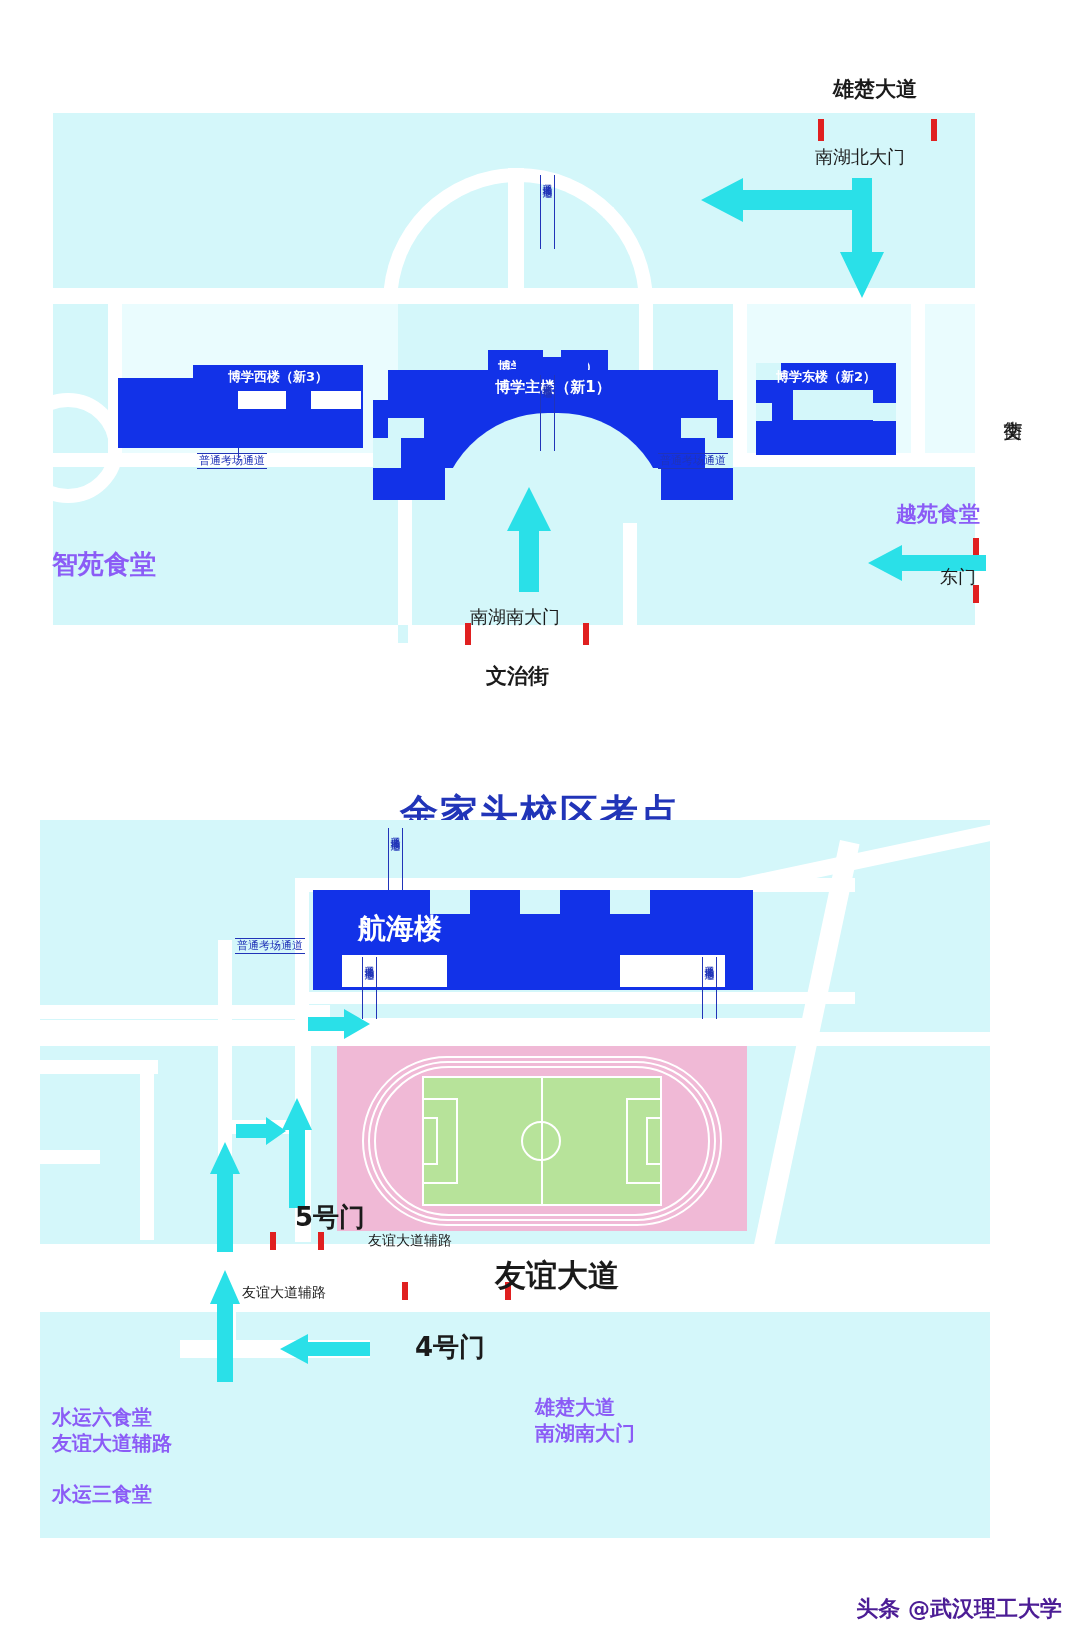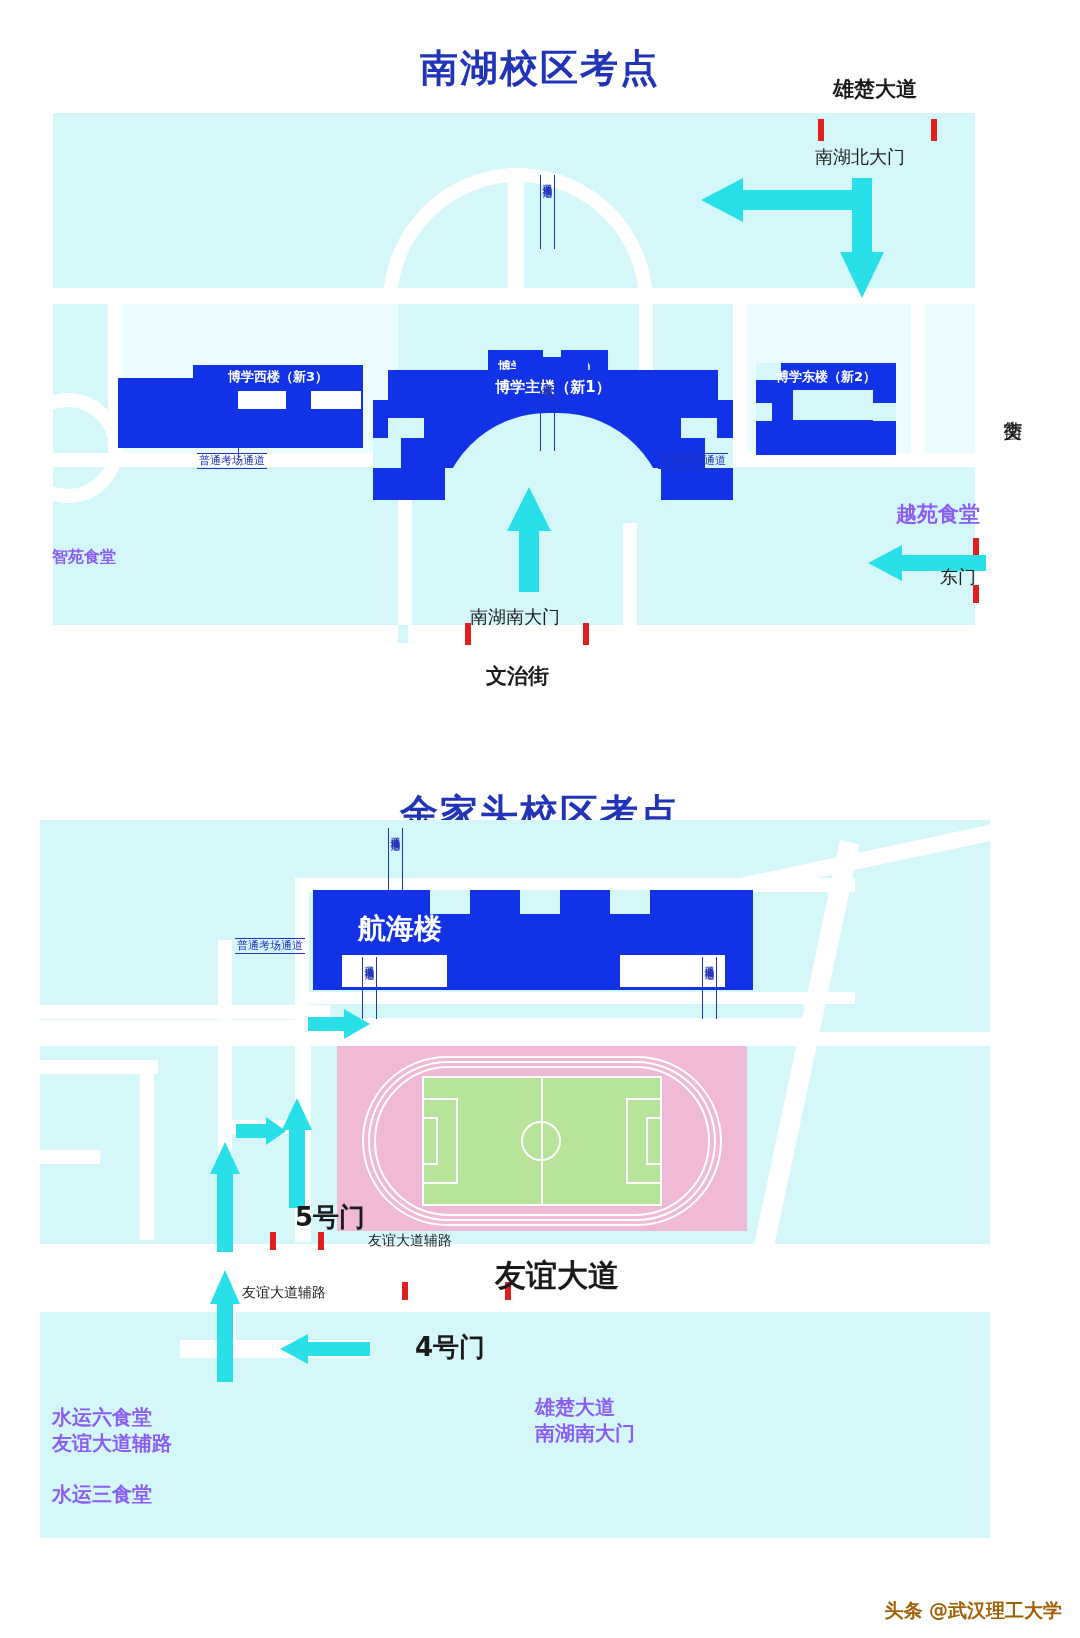--- a/index.html
+++ b/index.html
@@ -103,32 +103,31 @@
     border-radius: 999px;
   }
   .pitch { position: absolute; background: #b7e39a; border: 2px solid #ffffff; }
   .pitch-line { position: absolute; border: 2px solid #ffffff; }
   .pitch-circle { position: absolute; border: 2px solid #ffffff; border-radius: 50%; }
 
   
   #watermark {
     position: absolute;
     right: 18px; bottom: 14px;
-    font-size: 19px;
+    font-size: 22px;
     font-weight: bold;
-    color: #a16207;
+    color: #4c1d95;
     white-space: nowrap;
   }
 </style>
 </head>
 <body>
 
 <div class="canvas">
 
-  <div class="title" id="title-nanhu">南湖校区考点</div>
 
   <div class="map" id="map-nanhu">
 
     <div class="road" style="left:0;top:175px;width:922px;height:16px;"></div>
     <div class="road" style="left:0;top:340px;width:922px;height:14px;"></div>
     <div class="road" style="left:455px;top:55px;width:16px;height:130px;"></div>
     <div class="road" style="left:345px;top:354px;width:14px;height:176px;"></div>
     <div class="road" style="left:570px;top:354px;width:14px;height:176px;"></div>
     <div class="road" style="left:55px;top:185px;width:14px;height:160px;"></div>
     <div class="road" style="left:680px;top:185px;width:14px;height:160px;"></div>
@@ -205,21 +204,21 @@
       </svg>
     </div>
   </div>
 
   <div class="lbl lbl-black bold" style="left:833px;top:75px;font-size:21px;">雄楚大道</div>
   <div class="lbl lbl-black" style="left:815px;top:145px;font-size:18px;">南湖北大门</div>
   <div class="lbl lbl-black" style="left:470px;top:605px;font-size:18px;">南湖南大门</div>
   <div class="lbl lbl-black bold" style="left:486px;top:662px;font-size:21px;">文治街</div>
   <div class="vtext" style="left:1003px;top:406px;font-size:19px;line-height:22px;">文荟街</div>
   <div class="lbl lbl-black" style="left:940px;top:565px;font-size:18px;">东门</div>
-  <div class="lbl lbl-blue bold" style="left:52px;top:547px;font-size:16px;">智苑食堂</div>
+  <div class="lbl lbl-blue bold" style="left:52px;top:547px;font-size:26px;">智苑食堂</div>
   <div class="lbl lbl-blue bold" style="left:896px;top:500px;font-size:21px;">越苑食堂</div>
 
   <div class="title" id="title-yujiatou">余家头校区考点</div>
 
   <div class="map" id="map-yujiatou">
 
     <div class="road" style="left:255px;top:58px;width:560px;height:14px;"></div>
     <div class="road" style="left:255px;top:58px;width:14px;height:155px;"></div>
     <div class="road" style="left:178px;top:120px;width:14px;height:300px;"></div>
     <div class="road" style="left:0;top:185px;width:290px;height:14px;"></div>

